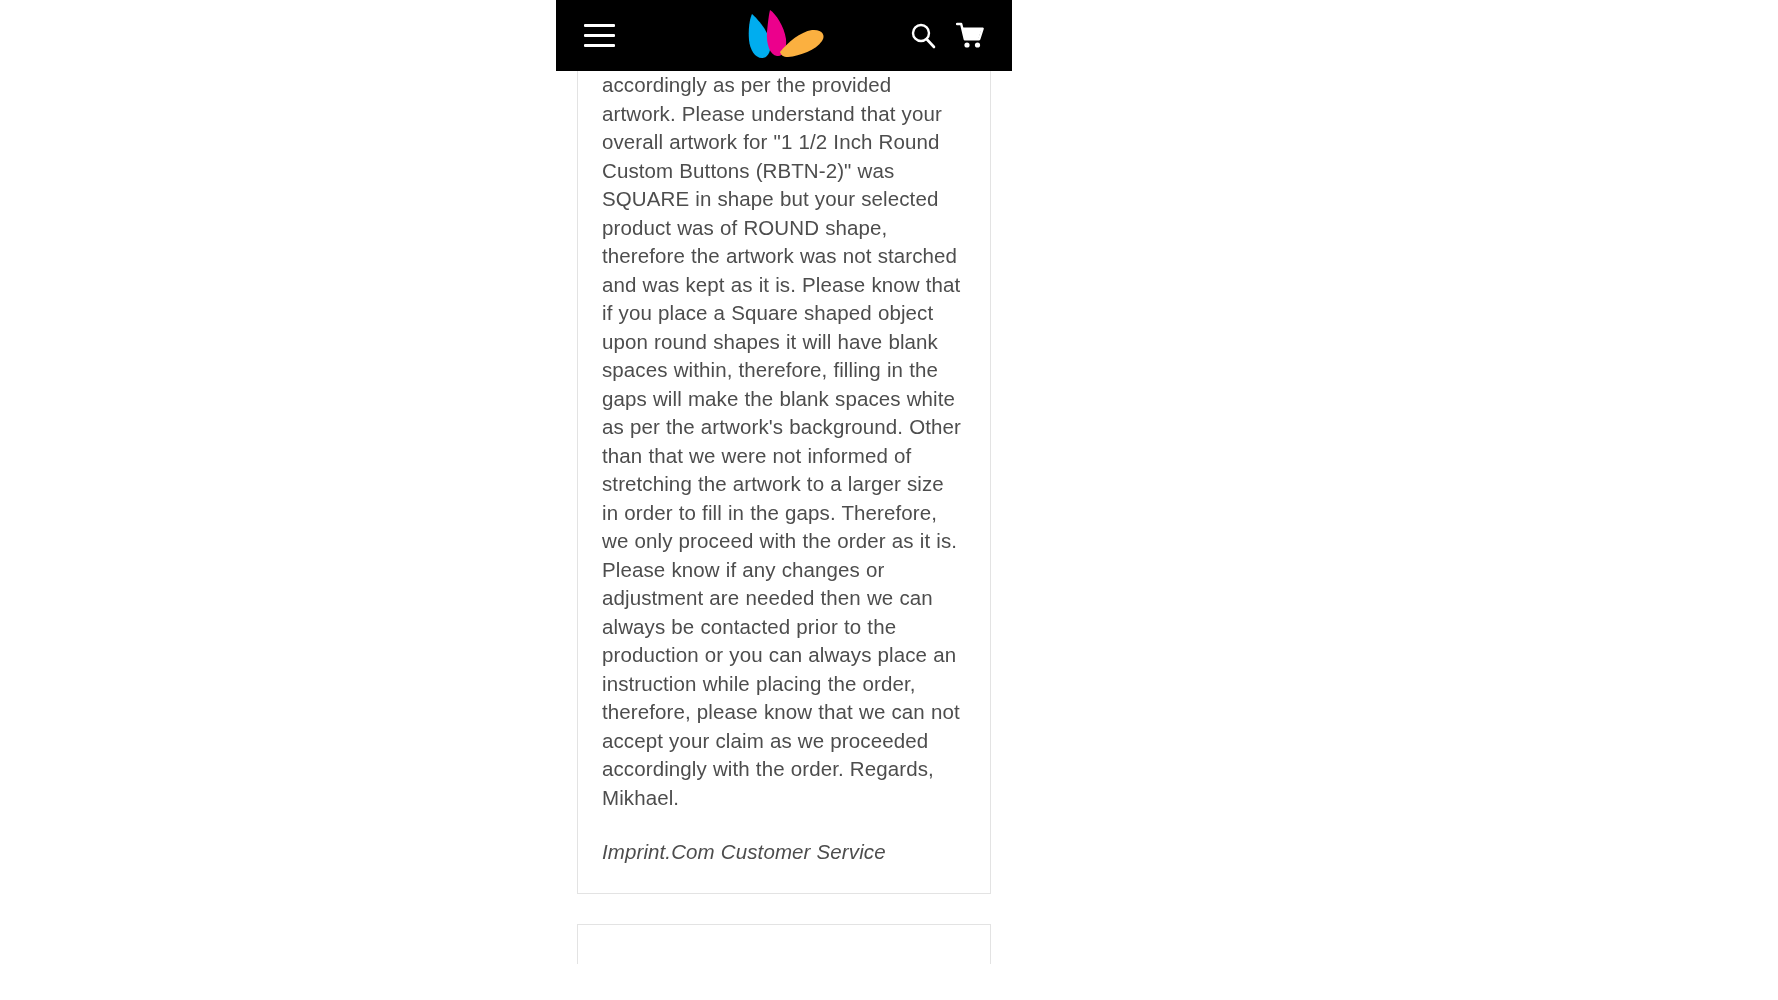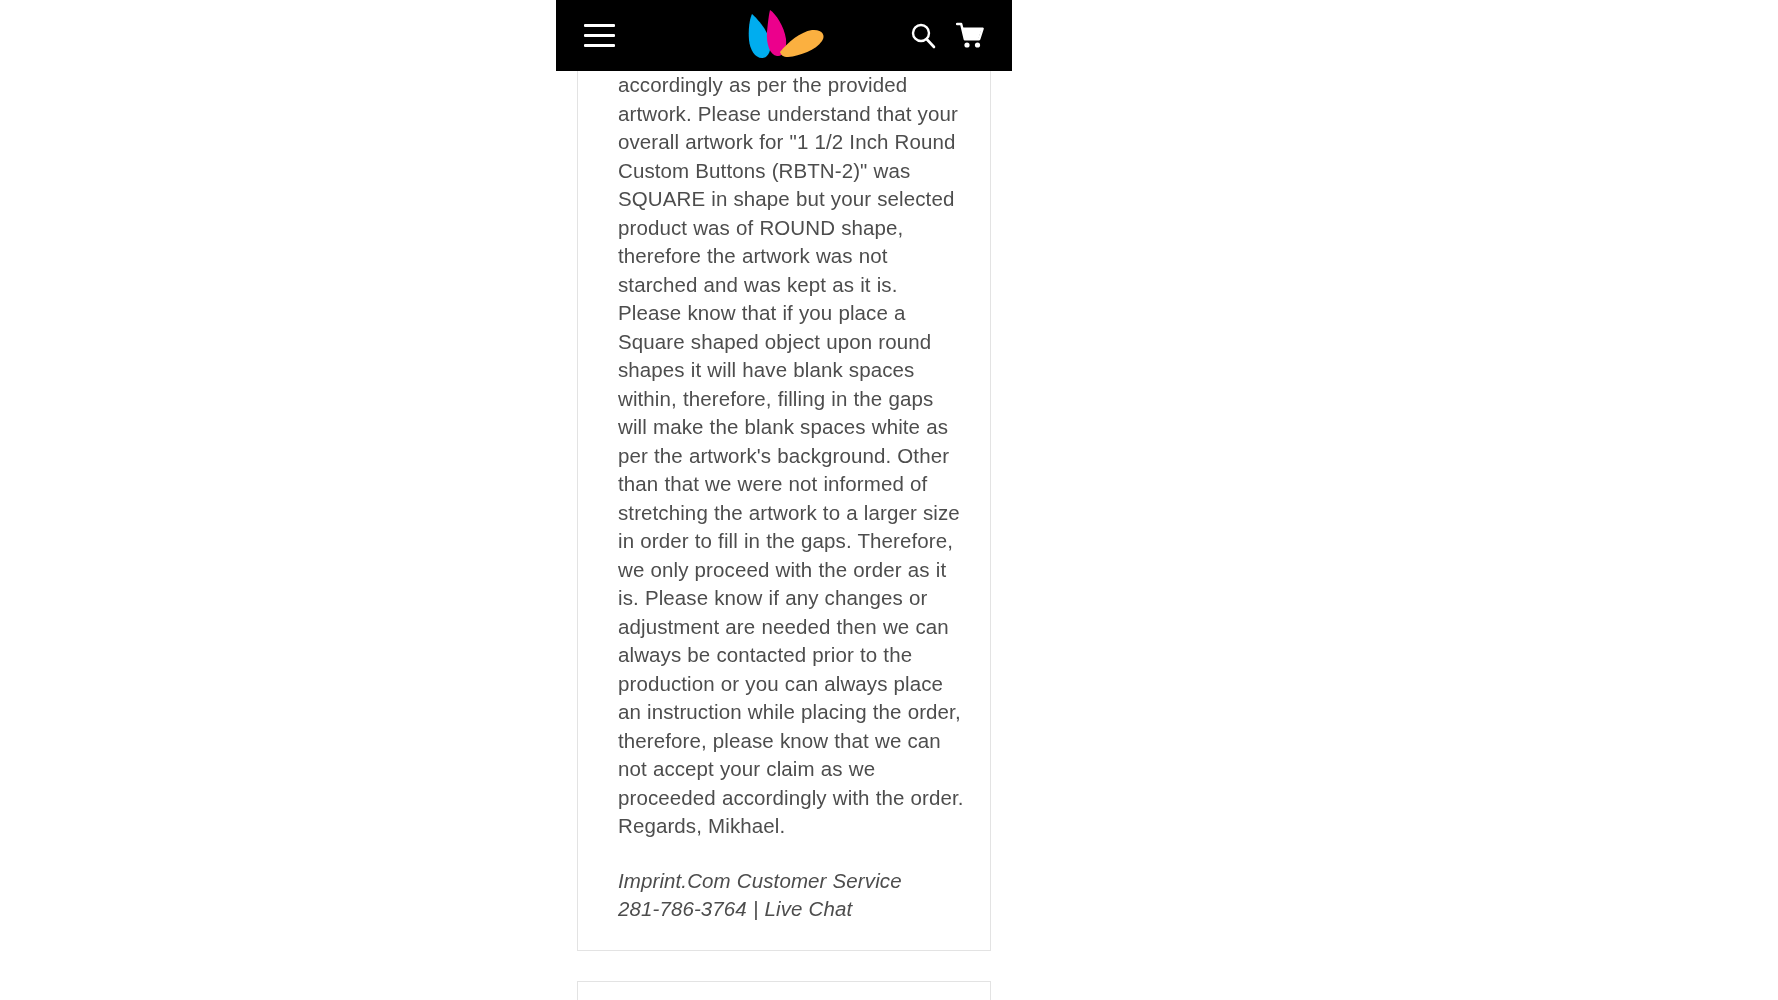--- a/index.html
+++ b/index.html
@@ -104,21 +104,21 @@
   .message-body {
     font-size: 20.5px;
     line-height: 28.5px;
     color: #4d4d4d;
     letter-spacing: 0.1px;
     word-spacing: 0.3px;
     padding-top: 0;
   }
 
   .message-body p {
-    margin: 0 0 26px 16px;
+    margin: 0 0 26px 0;
   }
   .message-body p:last-child { margin-bottom: 0; font-style: italic; }
 
   .signature-line { display: block; }
 
   .chat-link {
     color: #4d4d4d;
     text-decoration: none;
     cursor: pointer;
   }
@@ -180,23 +180,20 @@
         </div>
       </div>
 
     </div>
 
     <div class="card">
       <div class="message-body">
         <p class="clipped-top">accordingly as per the provided artwork. Please understand that your overall artwork for "1 1/2 Inch Round Custom Buttons (RBTN-2)" was SQUARE in shape but your selected product was of ROUND shape, therefore the artwork was not starched and was kept as it is. Please know that if you place a Square shaped object upon round shapes it will have blank spaces within, therefore, filling in the gaps will make the blank spaces white as per the artwork's background. Other than that we were not informed of stretching the artwork to a larger size in order to fill in the gaps. Therefore, we only proceed with the order as it is. Please know if any changes or adjustment are needed then we can always be contacted prior to the production or you can always place an instruction while placing the order, therefore, please know that we can not accept your claim as we proceeded accordingly with the order. Regards, Mikhael.</p>
         <p>
           <span class="signature-line">Imprint.Com Customer Service</span>
-          <span class="signature-line">
-            <span>281-786-3764 | </span><a class="chat-link" href="#">Live Chat</a>
-          </span>
         </p>
       </div>
     </div>
 
     <div class="card-next"></div>
 
   </div>
 
 </div>
 

